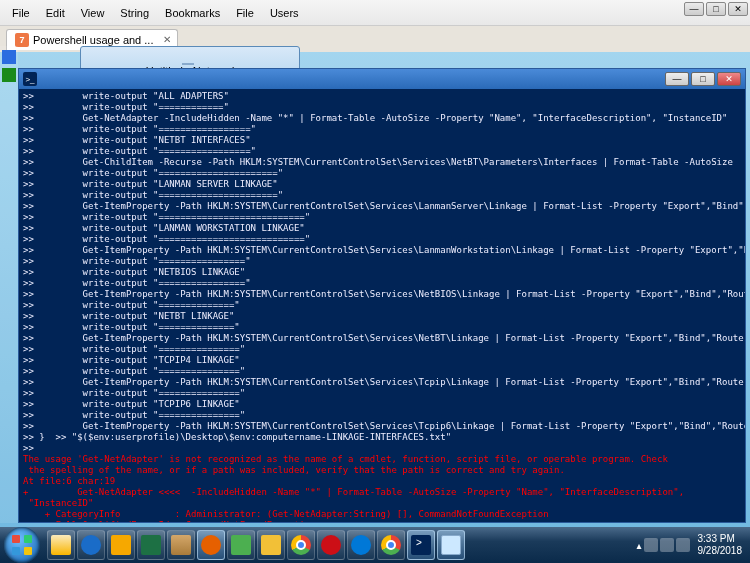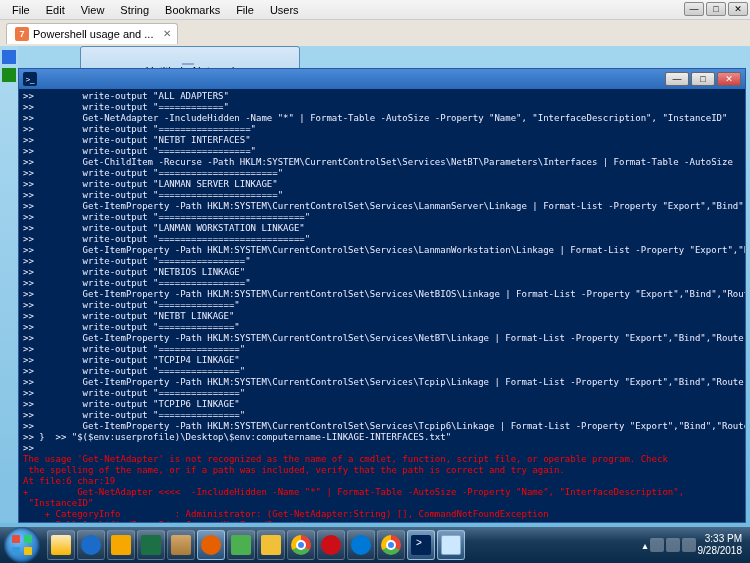--- a/index.html
+++ b/index.html
@@ -1,19 +1,19 @@
 <!DOCTYPE html>
 <html><head>
 <meta charset="utf-8">
 <style>
 * { margin: 0; padding: 0; box-sizing: border-box; }
 body { width: 750px; height: 563px; overflow: hidden; font-family: "Segoe UI", Tahoma, sans-serif; background: linear-gradient(to bottom, #a8d8f0, #6fb8e0); position: relative; }
 
 
-.menubar { background: linear-gradient(to bottom, #f5f5f5, #e8e8e8); height: 20px; display: flex; align-items: center; padding: 4px 4px; font-size: 11px; border-bottom: 1px solid #ccc; }
+.menubar { background: linear-gradient(to bottom, #f5f5f5, #e8e8e8); height: 26px; display: flex; align-items: center; padding: 4px 4px; font-size: 11px; border-bottom: 1px solid #ccc; }
 .menubar span { padding: 2px 8px; cursor: pointer; }
 .win-controls-top { position: absolute; top: 2px; right: 2px; display: flex; gap: 2px; }
 .win-controls-top div { width: 20px; height: 14px; background: linear-gradient(to bottom,#eaeaea,#ccc); border:1px solid #888; border-radius:2px; font-size:9px; display:flex; align-items:center; justify-content:center; }
 
 
 .tabstrip { height: 26px; background: #e8e4dc; display:flex; align-items:center; padding-left:6px; }
 .tab { background:#fff; border:1px solid #bbb; border-bottom:none; padding:3px 24px 3px 8px; font-size:11px; border-radius:3px 3px 0 0; position:relative; display:flex; align-items:center; gap:4px; }
 .tab-icon { width:14px; height:14px; background:#e74; border-radius:2px; display:flex; align-items:center; justify-content:center; color:#fff; font-size:9px; font-weight:bold; }
 .tab-close { position:absolute; right:6px; font-size:10px; color:#666; }
 
@@ -51,21 +51,21 @@
 .ti-player{background:#f6a800;} .ti-excel{background:#1d7044;} .ti-lib{background:linear-gradient(#d4a76a,#a87b3a);}
 .ti-ff{background:#e66000;border-radius:50%;} .ti-green{background:#4caf50;} .ti-yellow{background:#f2c037;}
 .ti-opera{background:#cc0f16;border-radius:50%;} .ti-edge{background:#0078d7;border-radius:50%;}
 .ti-chrome{position:relative;background:conic-gradient(#ea4335 0 120deg,#4caf50 120deg 240deg,#fbbc04 240deg 360deg);border-radius:50%;}
 .ti-chrome::after{content:"";position:absolute;inset:5px;background:#4285f4;border-radius:50%;border:2px solid #fff;}
 .ti-ps{background:#012456;position:relative;} .ti-ps::after{content:">";color:#fff;font-size:10px;position:absolute;left:5px;top:2px;}
 .ti-notepad{background:#cce8ff;border:1px solid #88aacc;}
 
 .tray { margin-left:auto; display:flex; align-items:center; gap:2px; color:#fff; font-size:10px; padding-right:4px;}
 .tray-icon { width:14px; height:14px; background:rgba(255,255,255,0.3); border-radius:2px;}
-.clock { text-align:right; line-height:12px; }
+.clock { line-height:12px; margin-left:6px;}
 </style>
 </head>
 <body>
 
 <div class="menubar">
   <span>File</span>
   <span>Edit</span>
   <span>View</span>
   <span>String</span>
   <span>Bookmarks</span>

